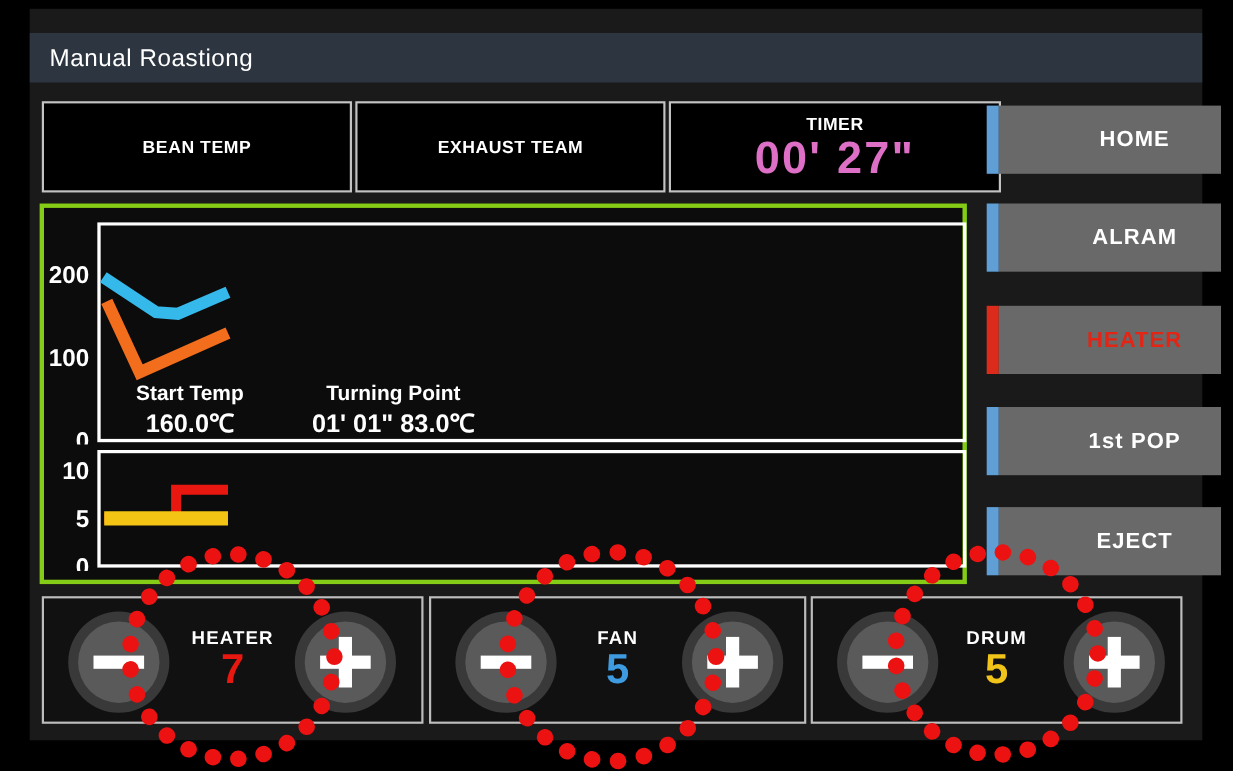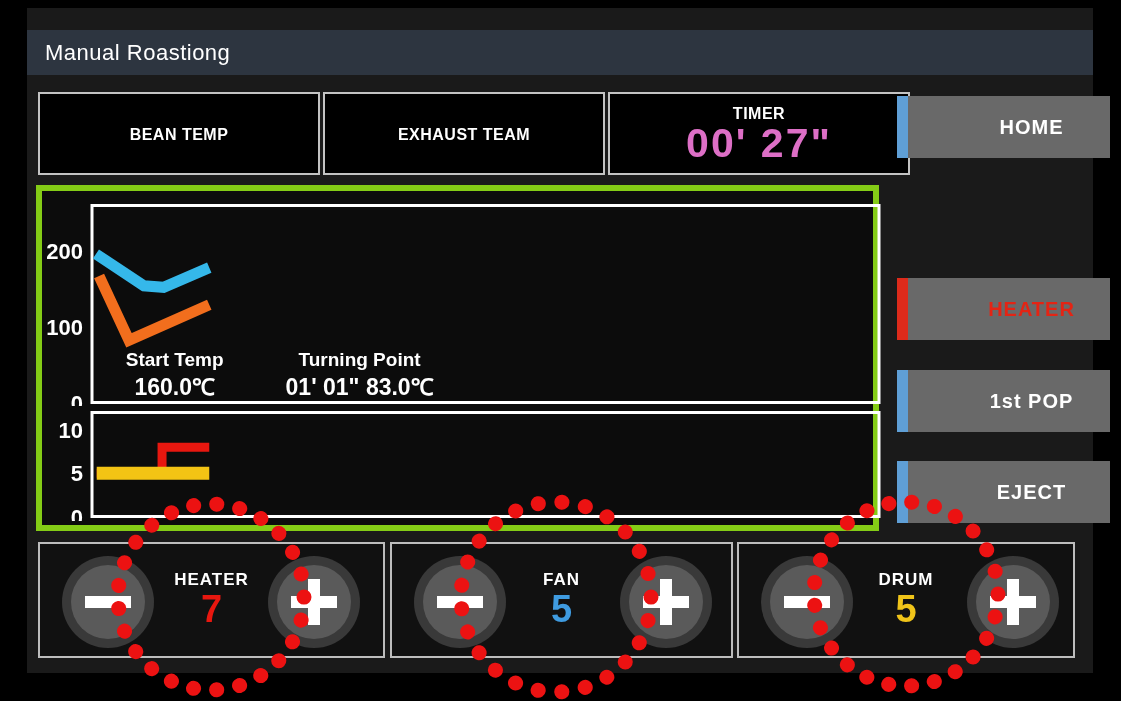--- a/index.html
+++ b/index.html
@@ -16,21 +16,21 @@
   .display{position:absolute;top:84px;height:83px;background:#000000;border:2px solid #c3c3c3;
            box-sizing:border-box;display:flex;flex-direction:column;align-items:center;justify-content:center;}
   .display .lbl{color:#fff;font-size:16px;font-weight:bold;letter-spacing:.5px;margin-top:2px;}
   .display .val{font-size:41px;font-weight:bold;line-height:1.0;letter-spacing:2px;}
   #disp-bean{left:11px;width:282px;}
   #disp-exhaust{left:296px;width:282px;}
   #disp-timer{left:581px;width:302px;text-align:right;}
 
   
   .chart-box{position:absolute;left:9px;top:177px;width:843px;height:346px;background:#0c0c0c;
-             border:6px solid #84cc16;box-sizing:border-box;}
+             border:4px solid #84cc16;box-sizing:border-box;}
   .chart-box svg{position:absolute;left:2px;display:block;}
   #temp-chart{top:13px;}
   #level-chart{top:220px;}
 
   
   .nav-btn{position:absolute;left:870px;width:168px;height:62px;cursor:pointer;}
   .nav-btn .accent{position:absolute;left:0;top:0;width:11px;height:62px;}
   .nav-btn .body{position:absolute;left:11px;top:0;width:157px;height:62px;background:#696969;
                  display:flex;align-items:center;justify-content:center;padding-left:45px;}
   .nav-btn .body span{font-size:20px;font-weight:bold;letter-spacing:1px;}
@@ -97,20 +97,26 @@
         <polyline points="52.722,62.16666666666666 165.263,62.16666666666666" fill="none" stroke="#F3C414" stroke-width="13"></polyline>
       </svg>
   </div>
 
   <div class="nav-btn" style="top:88px">
     <span class="accent" style="background: rgb(95, 159, 214);"></span>
     <span class="body">
         <span style="color: rgb(255, 255, 255);">HOME</span>
       </span>
   </div>
+  <div class="nav-btn" style="top:177px">
+    <span class="accent" style="background: rgb(95, 159, 214);"></span>
+    <span class="body">
+        <span style="color: rgb(255, 255, 255);">ALRAM</span>
+      </span>
+  </div>
   <div class="nav-btn" style="top:270px">
     <span class="accent" style="background: rgb(221, 43, 27);"></span>
     <span class="body">
         <span style="color: rgb(228, 36, 20);">HEATER</span>
       </span>
   </div>
   <div class="nav-btn" style="top:362px">
     <span class="accent" style="background: rgb(95, 159, 214);"></span>
     <span class="body">
         <span style="color: rgb(255, 255, 255);">1st POP</span>

